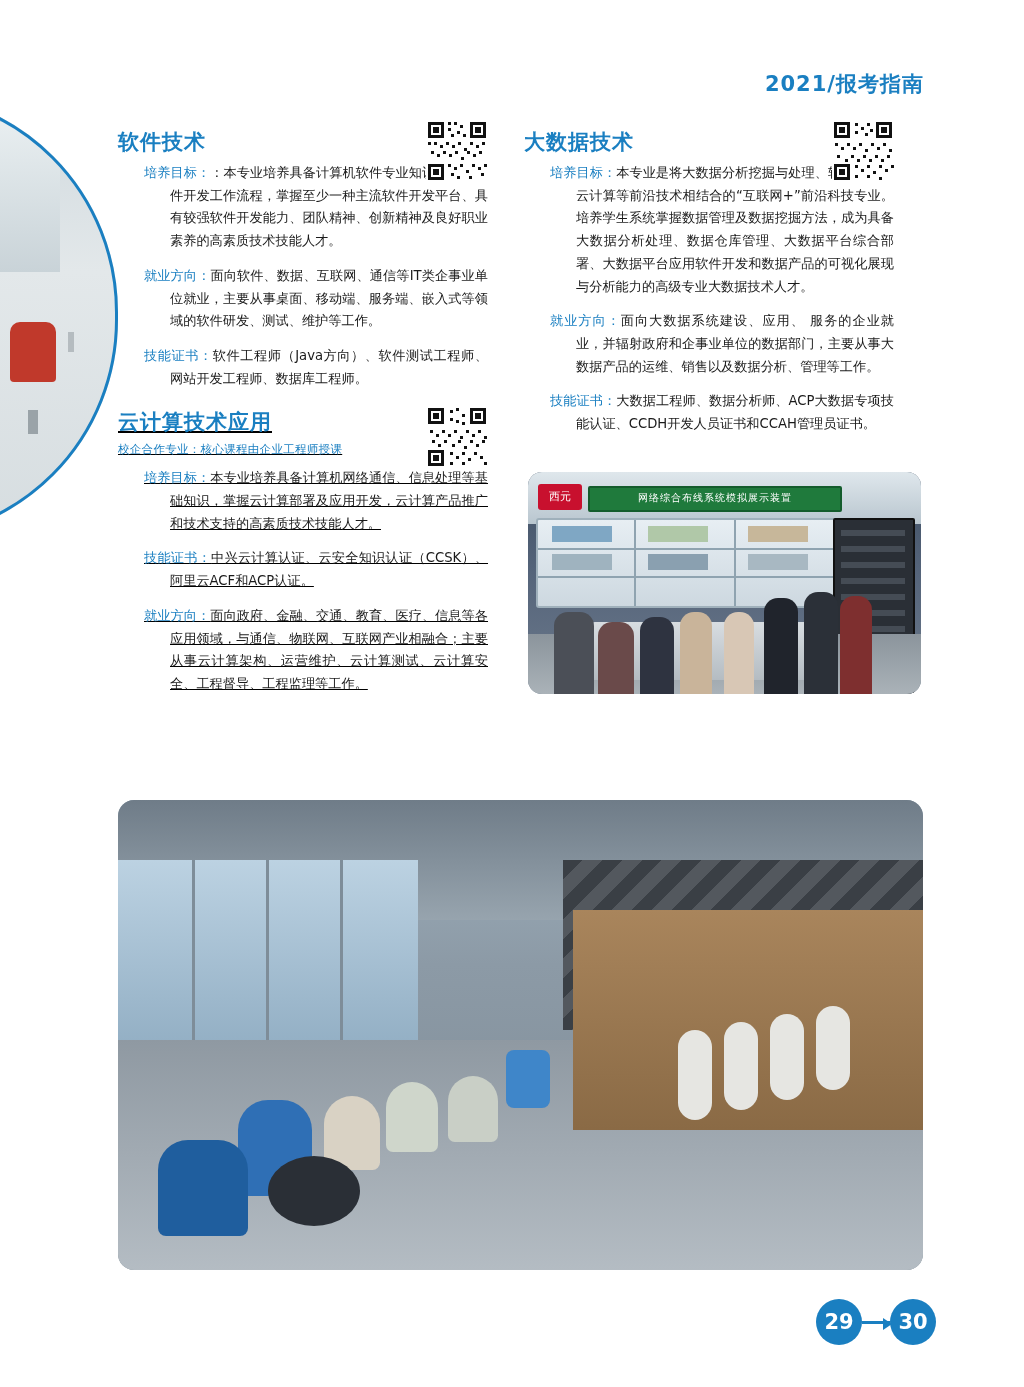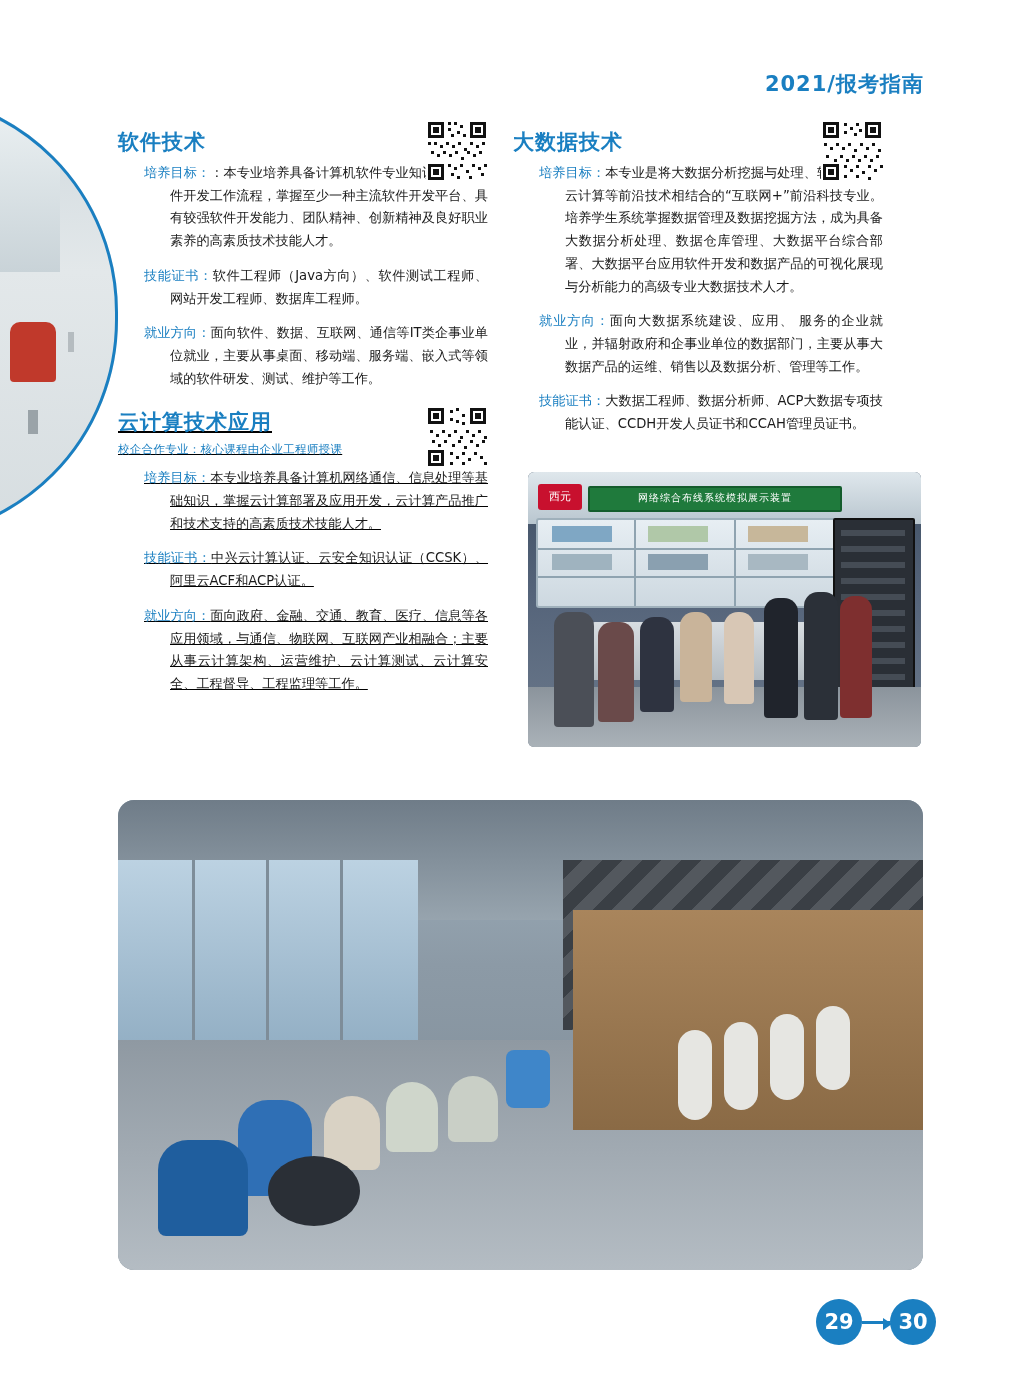--- a/index.html
+++ b/index.html
@@ -41,21 +41,21 @@
   }
   .arc-stroke{
     position:absolute;left:-150px;top:0;width:268px;height:448px;
     border:3px solid #1a7fc1;border-radius:0 220px 220px 0;
     box-sizing:border-box;
   }
 
   
   .col{position:absolute;width:370px;}
   .col-left{left:118px;top:128px;}
-  .col-right{left:513px;top:128px;}
+  .col-right{left:524px;top:128px;}
 
   .sec-title{
     color:#1a7fc1;font-size:21px;font-weight:bold;letter-spacing:1px;
     margin:0 0 6px 0;
   }
   .sec-sub{
     color:#1a7fc1;font-size:11.5px;margin:0 0 10px 0;letter-spacing:.3px;
   }
   p.para{
     margin:0 0 12px 0;
@@ -69,22 +69,22 @@
   
   .qr{
     position:absolute;width:62px;height:62px;background:#fff;
   }
   .qr-sw{right:-0px;top:-8px;}
   .qr-cloud{right:0px;top:0px;}
   .qr-bd{right:0px;top:-8px;}
 
   
   .photo-lab{
-    position:absolute;left:528px;top:472px;width:393px;height:275px;
-    border-radius:6px;overflow:hidden;
+    position:absolute;left:528px;top:472px;width:393px;height:222px;
+    border-radius:14px;overflow:hidden;
     background:linear-gradient(180deg,#3f4f63 0%,#55647a 45%,#6c7a8c 100%);
   }
   .lab-ceiling{position:absolute;left:0;top:0;width:100%;height:52px;background:linear-gradient(180deg,#dfe7ec,#b9c6cf);}
   .lab-board{
     position:absolute;left:60px;top:14px;width:250px;height:22px;
     background:#1f7a3c;border:2px solid #145c2c;border-radius:2px;
   }
   .lab-board span{
     display:block;color:#fff;font-size:10px;text-align:center;line-height:20px;letter-spacing:1px;
   }
@@ -217,24 +217,24 @@
             <rect x="43" y="56" width="3" height="3"></rect>
               <rect x="55" y="53" width="3" height="3"></rect>
           </g>
         </svg>
       </div>
 
       <p class="para indent">
         <span class="lead">培养目标：</span><span>：本专业培养具备计算机软件专业知识、熟悉软件开发工作流程，掌握至少一种主流软件开发平台、具有较强软件开发能力、团队精神、创新精神及良好职业素养的高素质技术技能人才。</span>
       </p>
       <p class="para indent">
+        <span class="lead">就业方向：</span><span>面向软件、数据、互联网、通信等IT类企事业单位就业，主要从事桌面、移动端、服务端、嵌入式等领域的软件研发、测试、维护等工作。</span>
+      </p>
+      <p class="para indent">
         <span class="lead">技能证书：</span><span>软件工程师（Java方向）、软件测试工程师、网站开发工程师、数据库工程师。</span>
-      </p>
-      <p class="para indent">
-        <span class="lead">就业方向：</span><span>面向软件、数据、互联网、通信等IT类企事业单位就业，主要从事桌面、移动端、服务端、嵌入式等领域的软件研发、测试、维护等工作。</span>
       </p>
     </div>
 
     <div style="position:relative;margin-top:18px;text-decoration:underline;">
       <div class="sec-title">云计算技术应用</div>
       <div class="sec-sub">校企合作专业：核心课程由企业工程师授课</div>
 
       <div class="qr qr-cloud" style="position:absolute;right:0;top:-2px;">
         <svg width="62" height="62" viewBox="0 0 62 62" aria-hidden="true">
           <rect width="62" height="62" fill="#fff"></rect>

